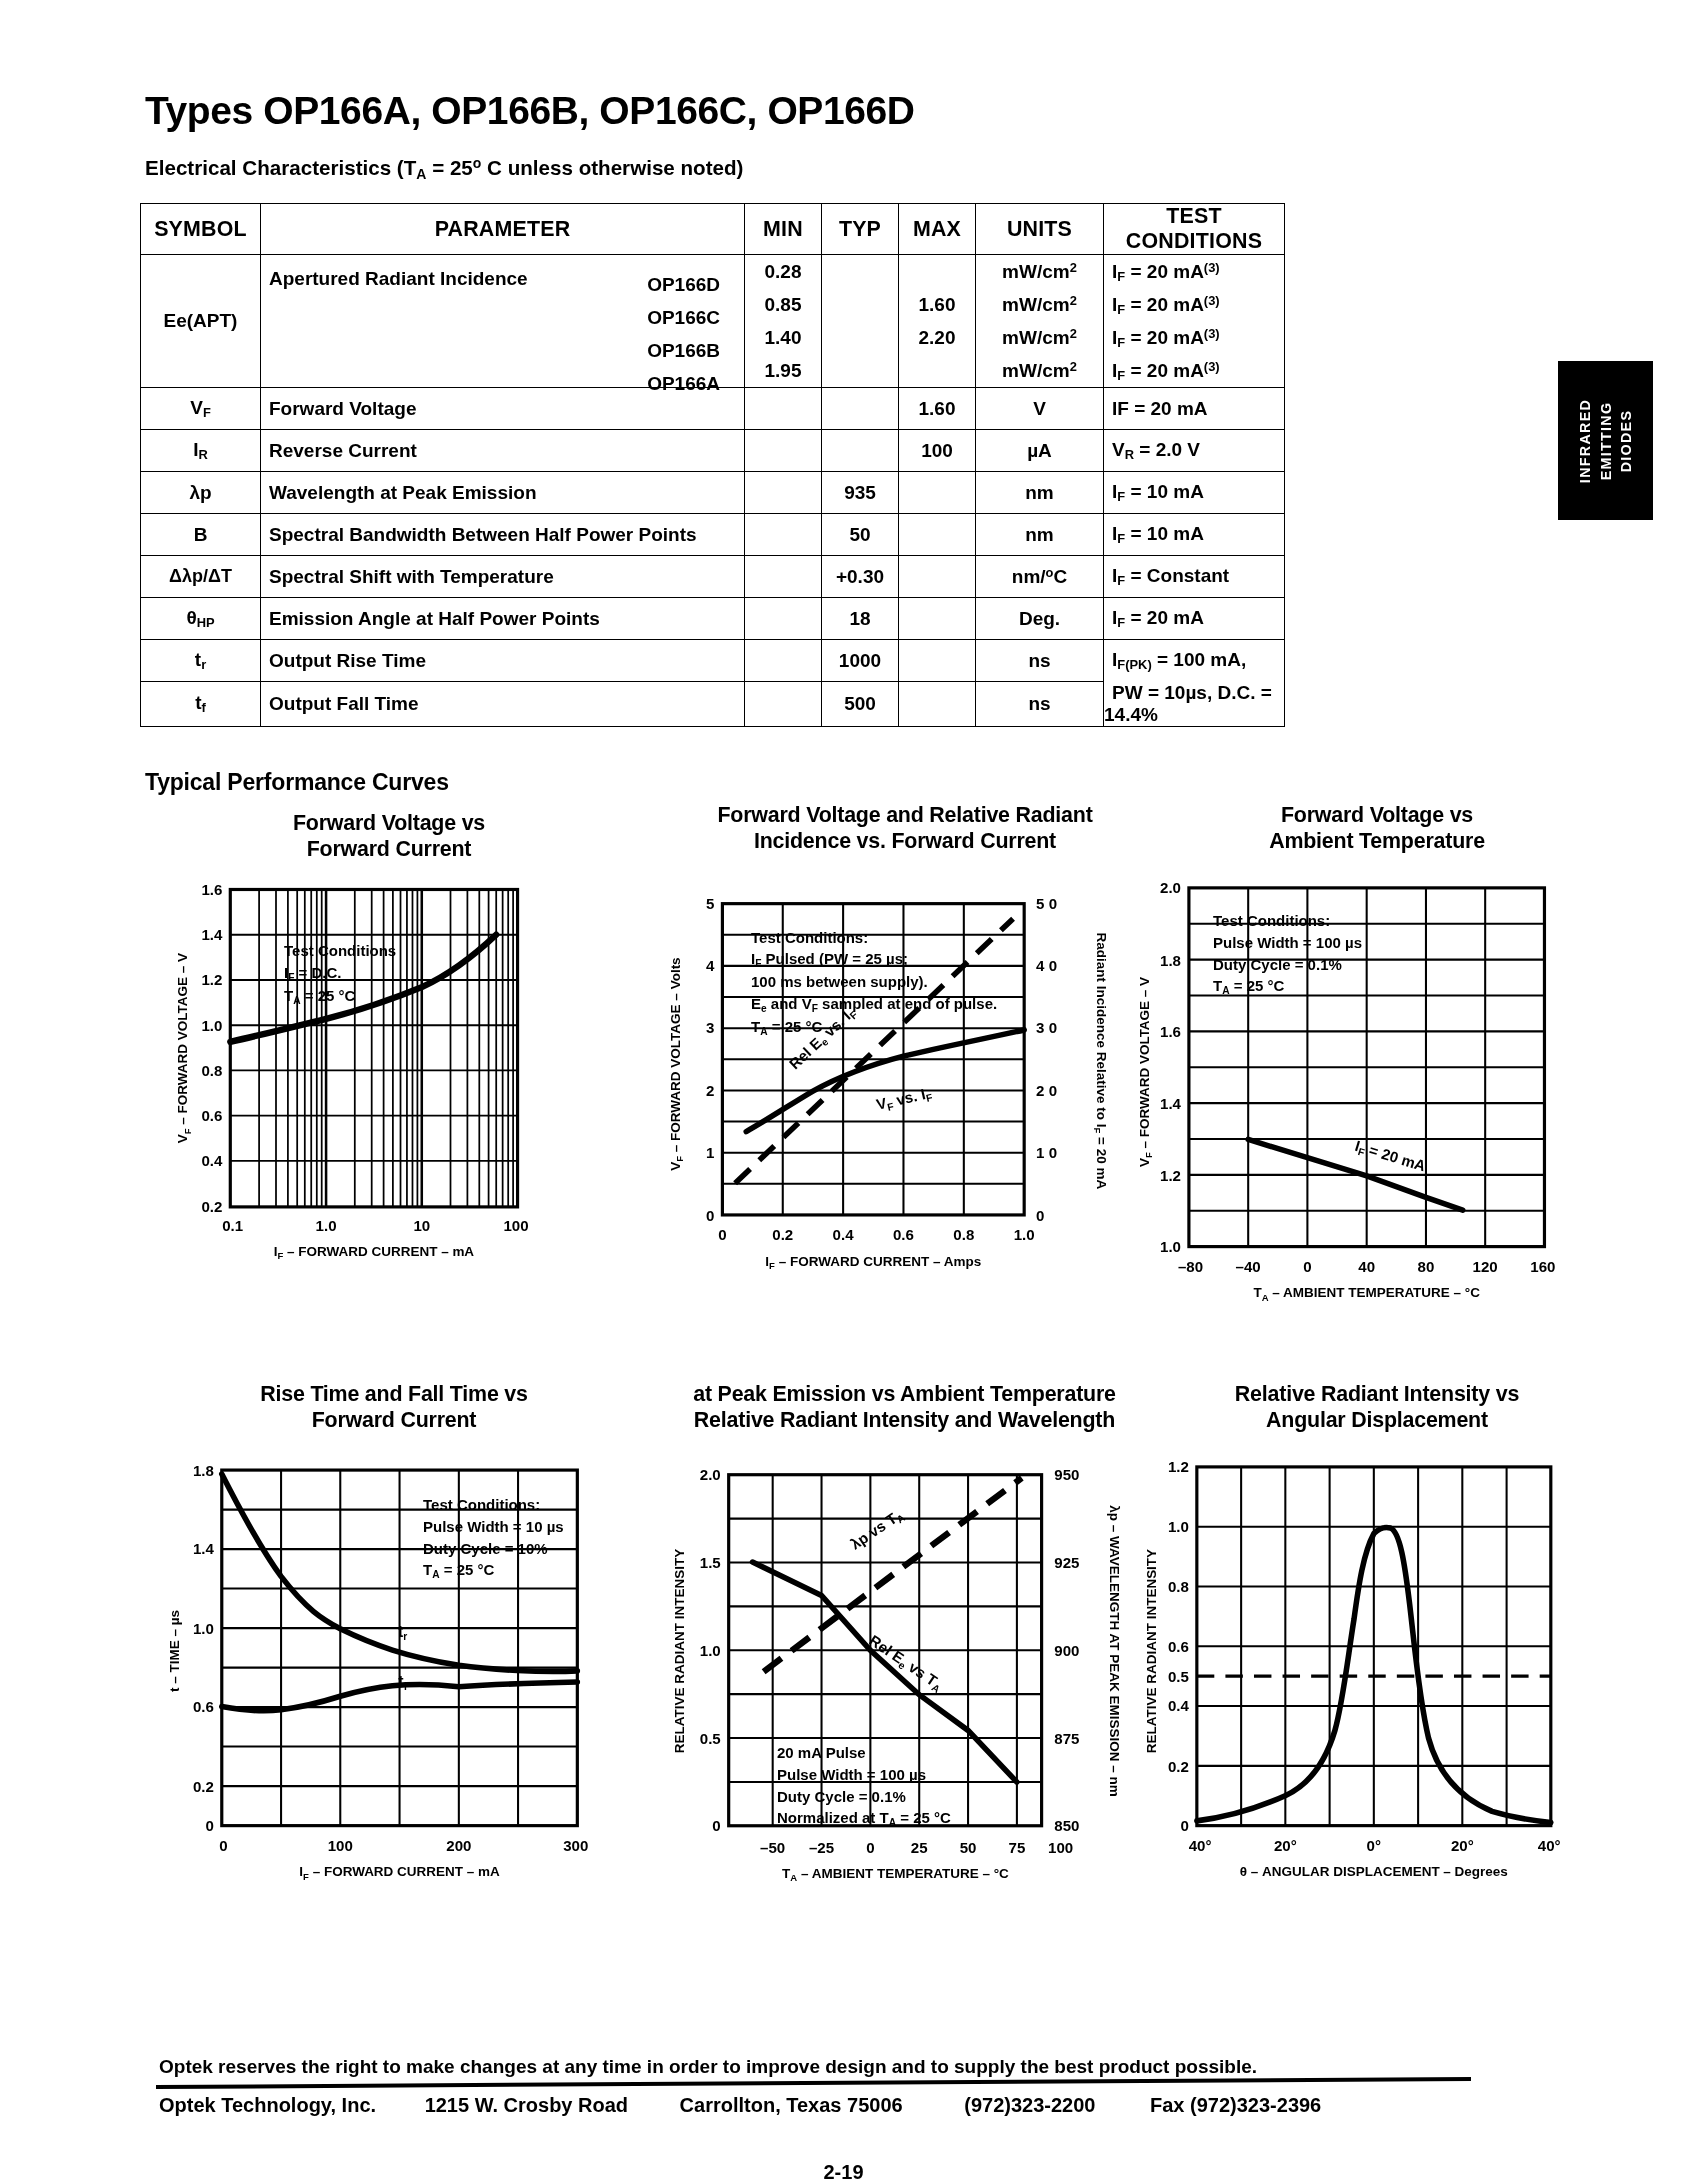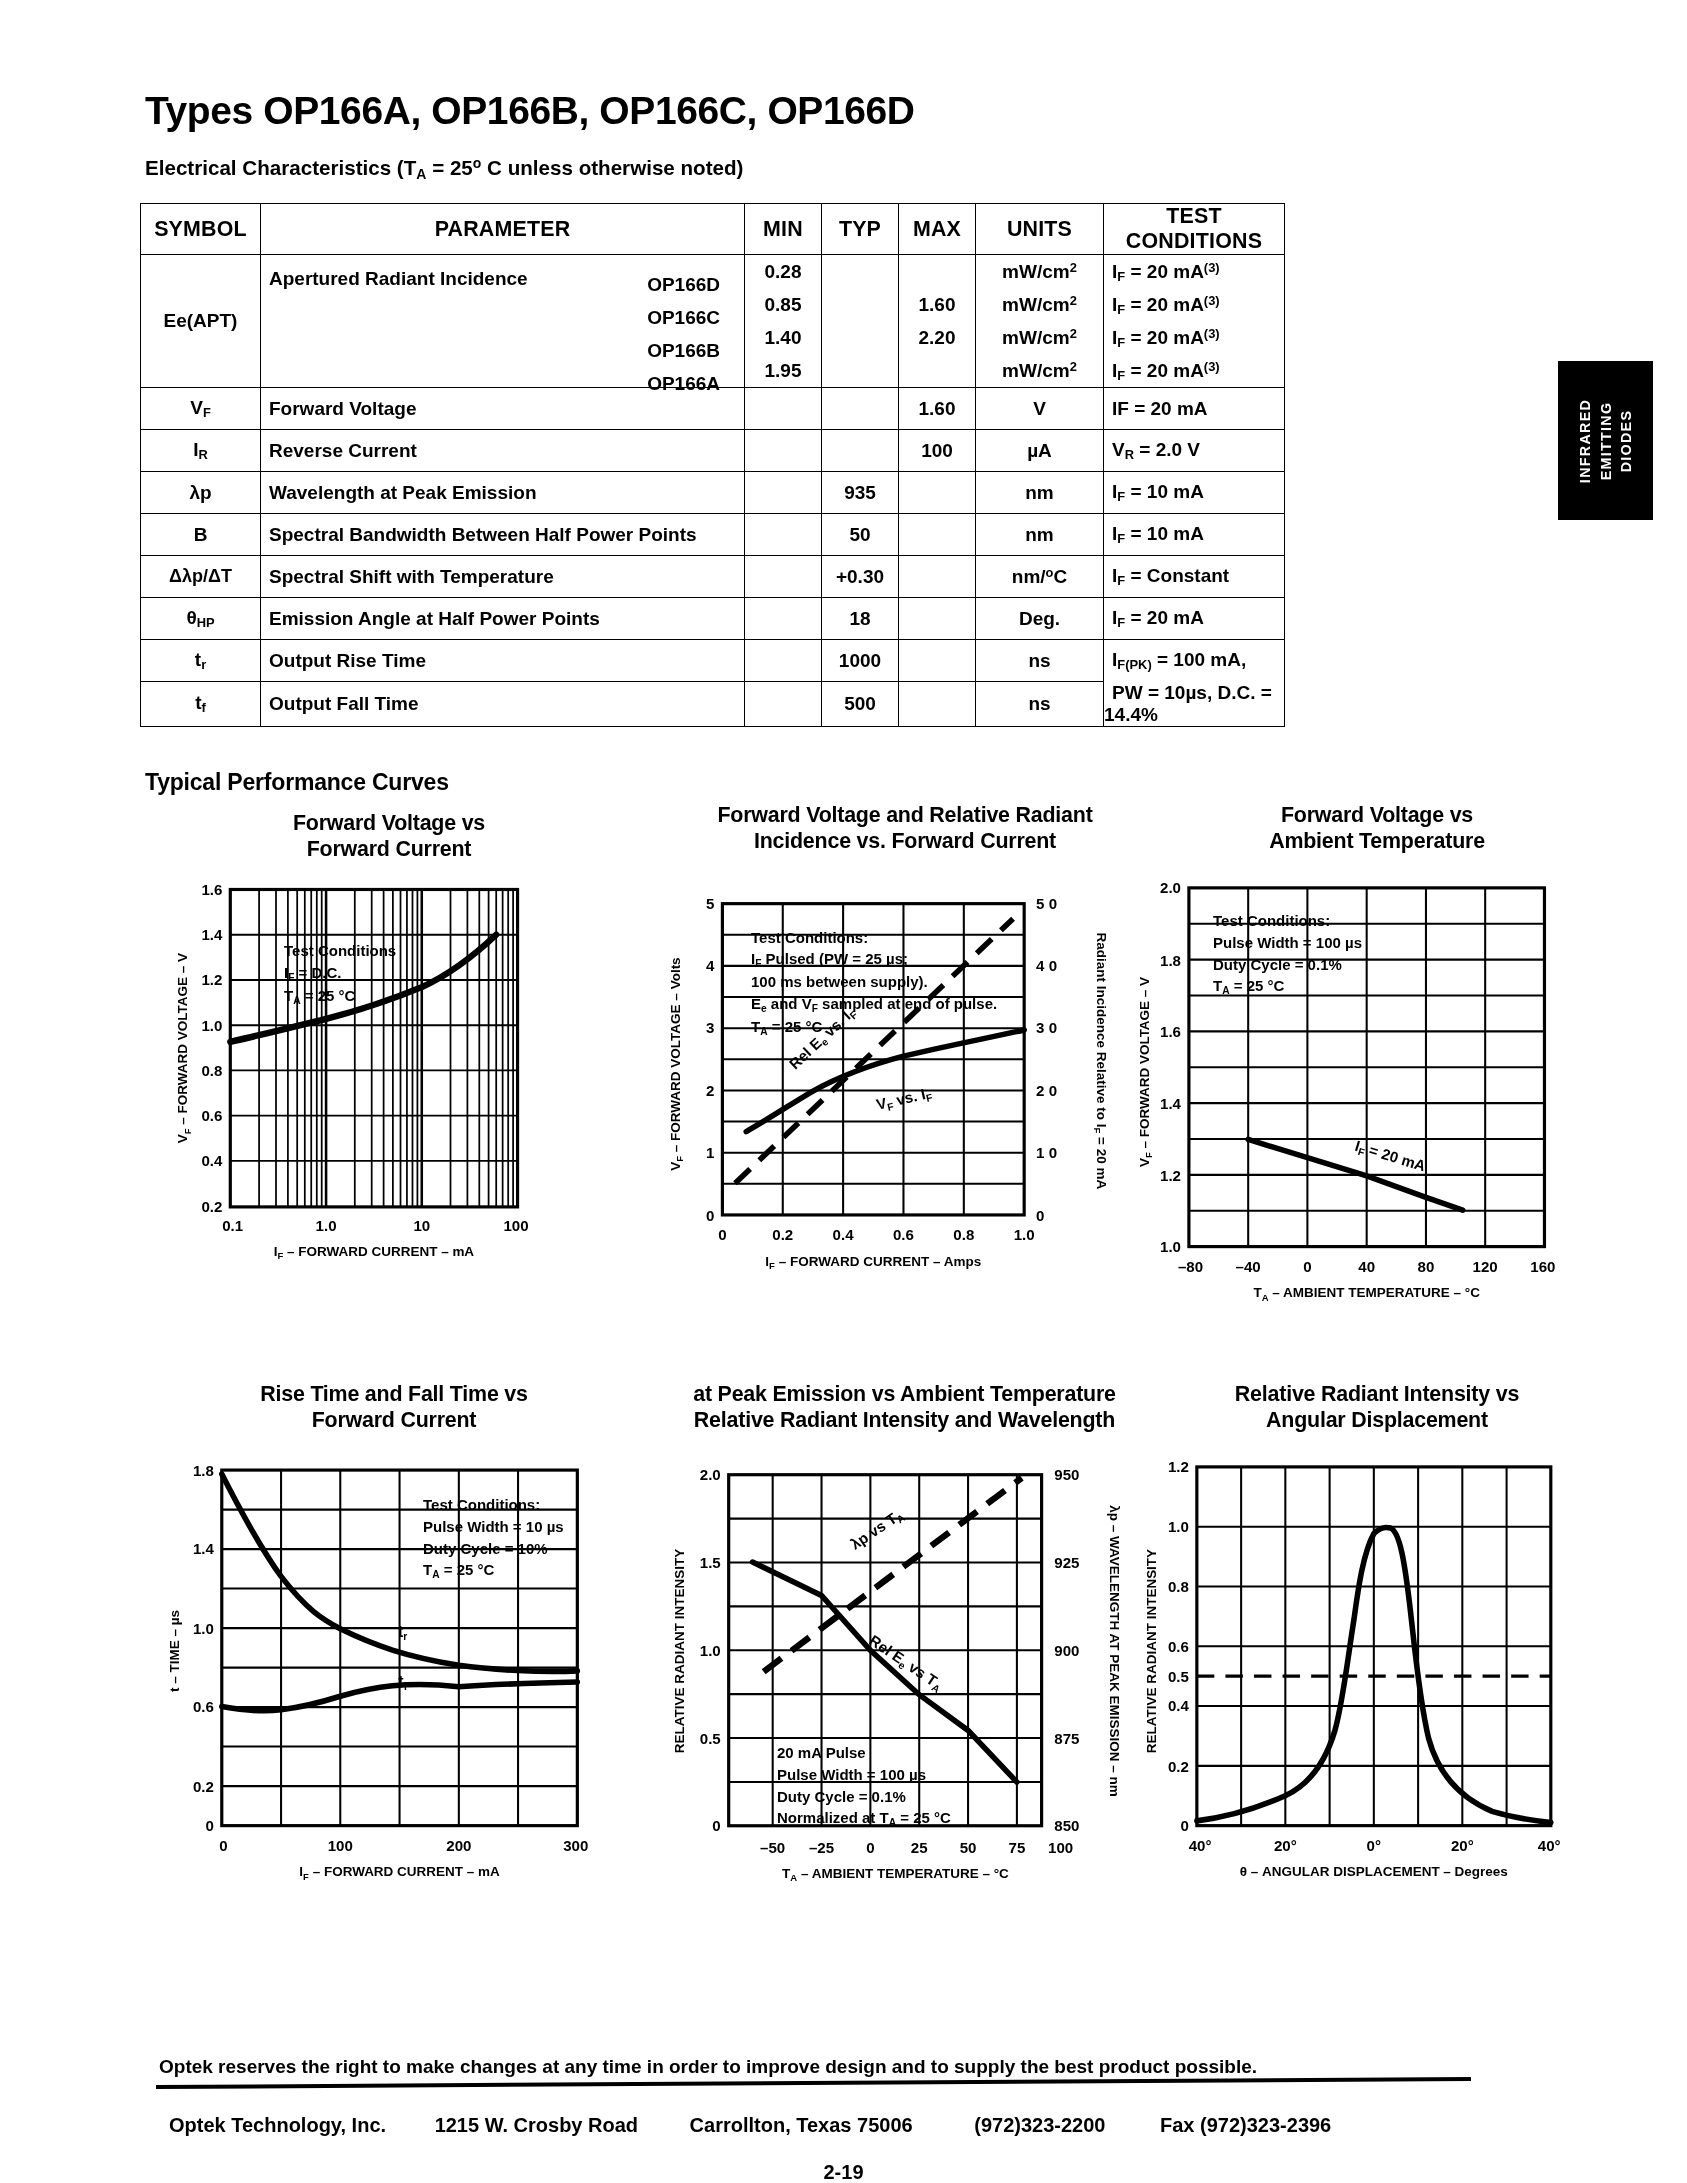--- a/index.html
+++ b/index.html
@@ -88,22 +88,22 @@
   #footer{position:absolute;left:0;top:2056px;width:100%;}
   #footer-note{
     position:absolute;left:159px;top:0;font-size:19px;font-weight:bold;
     white-space:nowrap;
   }
   #footer-rule{
     position:absolute;left:156px;top:29px;width:1315px;height:4px;background:#000;
     transform:rotate(-0.35deg);transform-origin:0 0;
   }
   #footer-addr{
-    position:absolute;left:169px;top:38px;width:1318px;
-    font-size:20px;font-weight:bold;white-space:nowrap;margin-top:20px;
+    position:absolute;left:159px;top:38px;width:1318px;
+    font-size:20px;font-weight:bold;white-space:nowrap;
   }
   #footer-addr span{display:inline-block;}
   #page-number{
     position:absolute;left:0;top:105px;width:100%;text-align:center;
     font-size:20px;font-weight:bold;
   }
   .sp1{margin-left:43px;}
   .sp2{margin-left:46px;}
   .sp3{margin-left:56px;}
   .sp4{margin-left:49px;}

